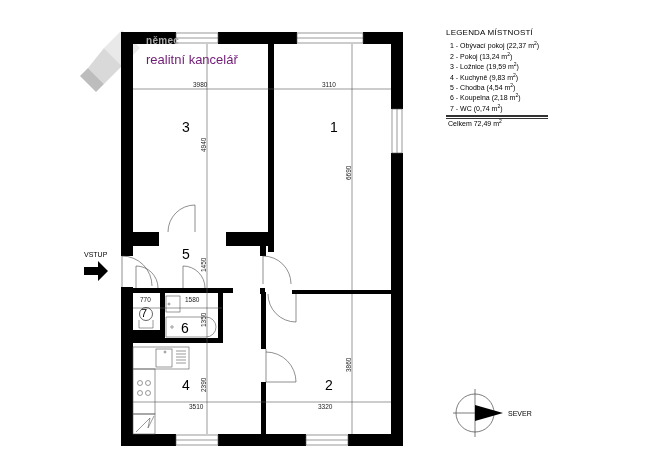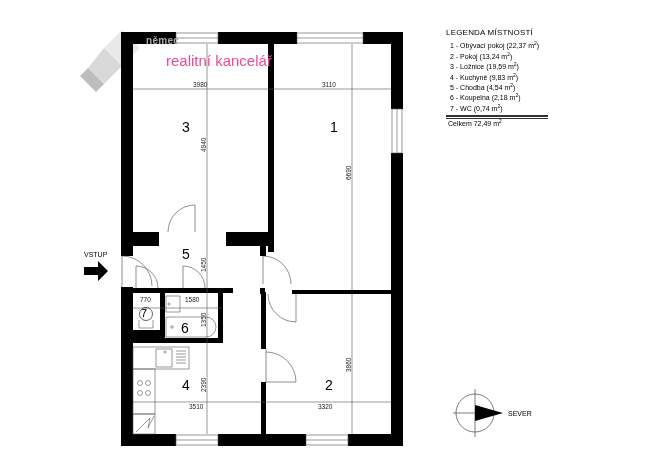--- a/index.html
+++ b/index.html
@@ -5,21 +5,21 @@
   html,body{margin:0;padding:0;background:#fff;}
   body{width:663px;height:468px;position:relative;overflow:hidden;font-family:"Liberation Sans",sans-serif;color:#000;}
   #plan{position:absolute;left:0;top:0;}
   .legend{position:absolute;left:446px;top:28px;font-size:7px;line-height:10.4px;}
   .legend .title{font-size:8px;font-weight:normal;letter-spacing:0.2px;margin-bottom:3px;}
   .legend .item{padding-left:4px;}
   .legend .rule{border-top:2px double #333;width:102px;margin-top:1px;height:1px;border-bottom:1px solid #333;}
   .legend .total{padding-left:2px;}
   .legend sup{font-size:5px;line-height:0;vertical-align:super;}
   .logo-text1{position:absolute;left:146px;top:35px;font-size:10px;font-weight:bold;color:#aaa;letter-spacing:0.3px;}
-  .logo-text2{position:absolute;left:146px;top:52px;font-size:15px;color:#ec4899;margin-left:20px;}
+  .logo-text2{position:absolute;left:146px;top:52px;font-size:13px;color:#701a75;}
   .vstup{position:absolute;left:84px;top:251px;font-size:7px;}
   .sever{position:absolute;left:508px;top:410px;font-size:7px;}
   .room-num{position:absolute;font-size:14px;}
   .dim{position:absolute;font-size:6.5px;color:#222;}
   .dim.v{transform:rotate(-90deg);transform-origin:left top;}
 </style>
 </head>
 <body>
 
 <svg id="plan" width="663" height="468" viewBox="0 0 663 468" xmlns="http://www.w3.org/2000/svg">

